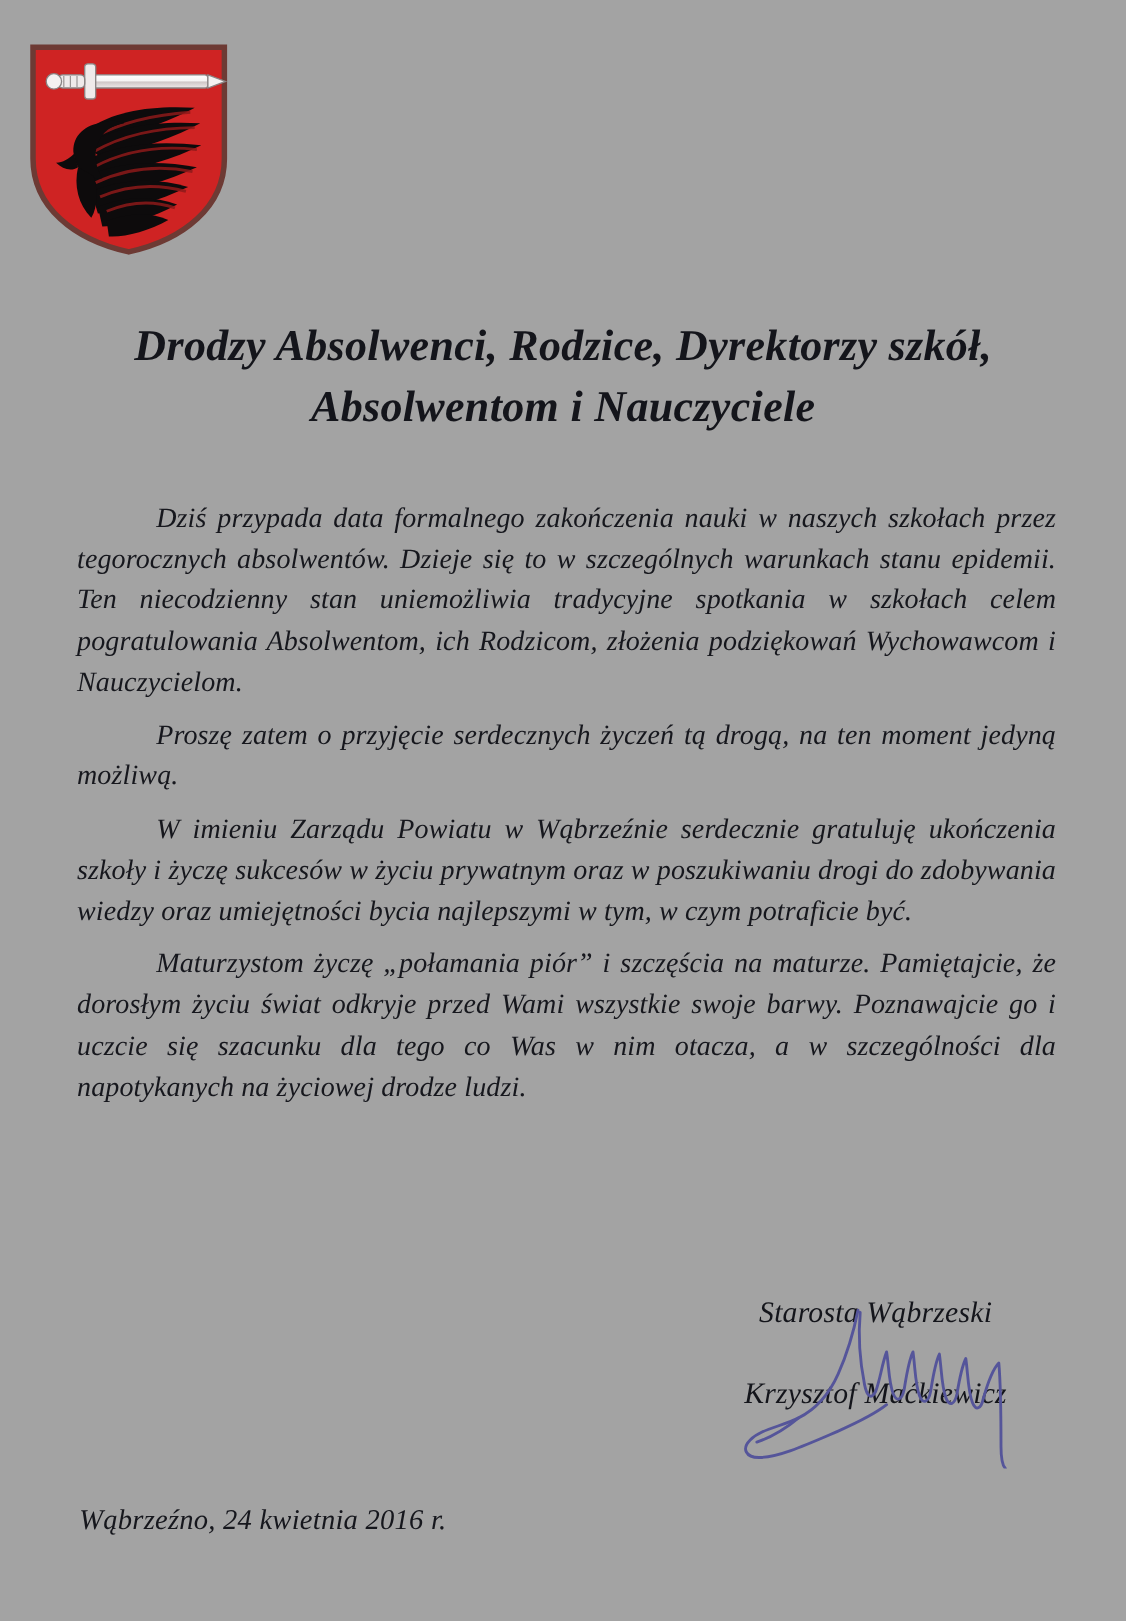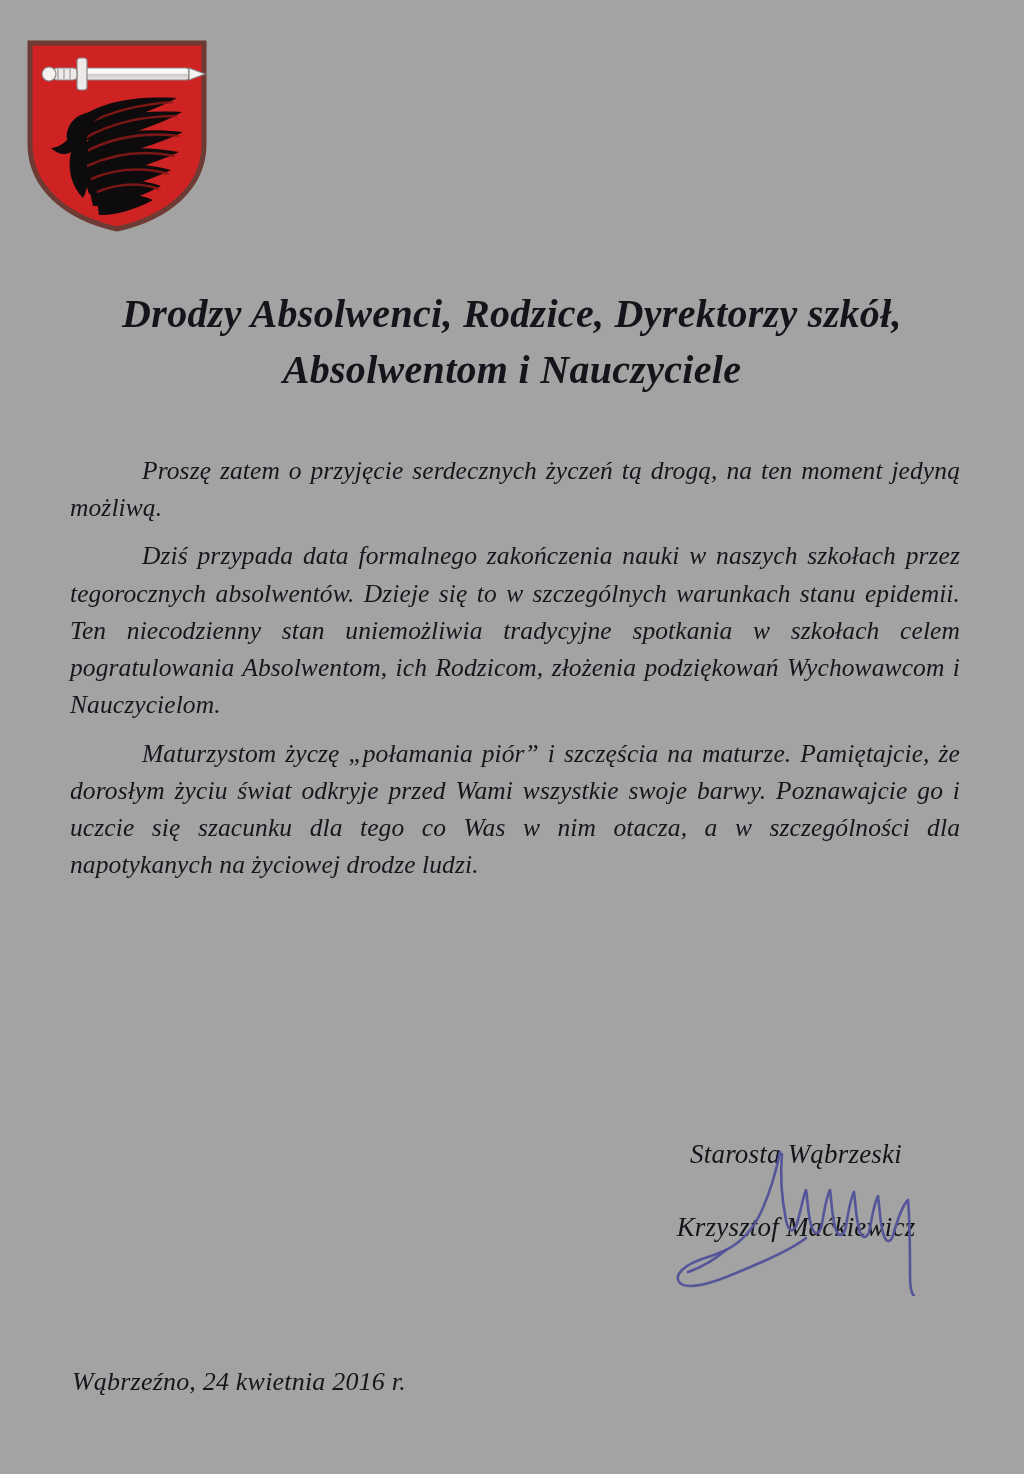--- a/index.html
+++ b/index.html
@@ -61,21 +61,21 @@
     margin: 0 0 11px 0;
     color: #16171d;
     letter-spacing: 0.1px;
   }
   .para:last-child { margin-bottom: 4px; }
 
   
   .signature-block {
     position: absolute;
     left: 600px;
-    top: 1138px;
+    top: 1177px;
     width: 392px;
     text-align: center;
   }
   .sig-title, .sig-name {
     position: relative;
     z-index: 1;
     font-style: italic;
     font-size: 27px;
     line-height: 1.2;
     color: #14151b;
@@ -172,22 +172,23 @@
       </g>
     </svg>
   </div>
 
   <h1 class="heading">
     <span class="hl hl-1">Drodzy Absolwenci, Rodzice, Dyrektorzy szkół,</span>
     <span class="hl hl-2">Absolwentom i Nauczyciele</span>
   </h1>
 
   <div class="body-text">
+    <p class="para">Dziś przypada data formalnego zakończenia nauki w naszych szkołach przez tegorocznych absolwentów. Dzieje się to w szczególnych warunkach stanu epidemii. Ten niecodzienny stan uniemożliwia tradycyjne spotkania w szkołach celem pogratulowania Absolwentom, ich Rodzicom, złożenia podziękowań Wychowawcom i Nauczycielom.</p>
     <p class="para">Proszę zatem o przyjęcie serdecznych życzeń tą drogą, na ten moment jedyną możliwą.</p>
-    <p class="para">Dziś przypada data formalnego zakończenia nauki w naszych szkołach przez tegorocznych absolwentów. Dzieje się to w szczególnych warunkach stanu epidemii. Ten niecodzienny stan uniemożliwia tradycyjne spotkania w szkołach celem pogratulowania Absolwentom, ich Rodzicom, złożenia podziękowań Wychowawcom i Nauczycielom.</p>
+    <p class="para">W imieniu Zarządu Powiatu w Wąbrzeźnie serdecznie gratuluję ukończenia szkoły i życzę sukcesów w życiu prywatnym oraz w poszukiwaniu drogi do zdobywania wiedzy oraz umiejętności bycia najlepszymi w tym, w czym potraficie być.</p>
     <p class="para">Maturzystom życzę „połamania piór” i szczęścia na maturze. Pamiętajcie, że dorosłym życiu świat odkryje przed Wami wszystkie swoje barwy. Poznawajcie go i uczcie się szacunku dla tego co Was w nim otacza, a w szczególności dla napotykanych na życiowej drodze ludzi.</p>
   </div>
 
   <div class="signature-block">
     <div class="sig-title">Starosta Wąbrzeski</div>
     <div class="sig-name">Krzysztof Maćkiewicz</div>
     <div class="sig-scribble">
       <svg viewBox="0 0 340 150" xmlns="http://www.w3.org/2000/svg" aria-hidden="true">
         <g fill="none" stroke="#55559a" stroke-width="2.6" stroke-linecap="round" stroke-linejoin="round">
           <path d="M150,6 C146,26 140,46 132,64 C124,82 112,96 96,104

